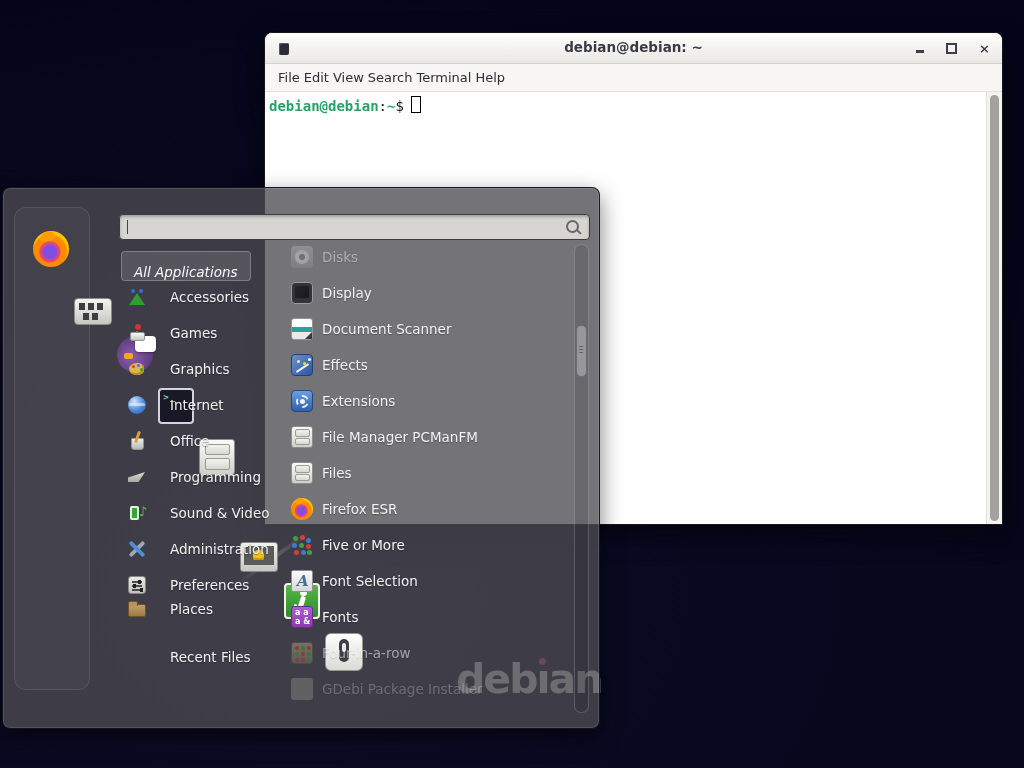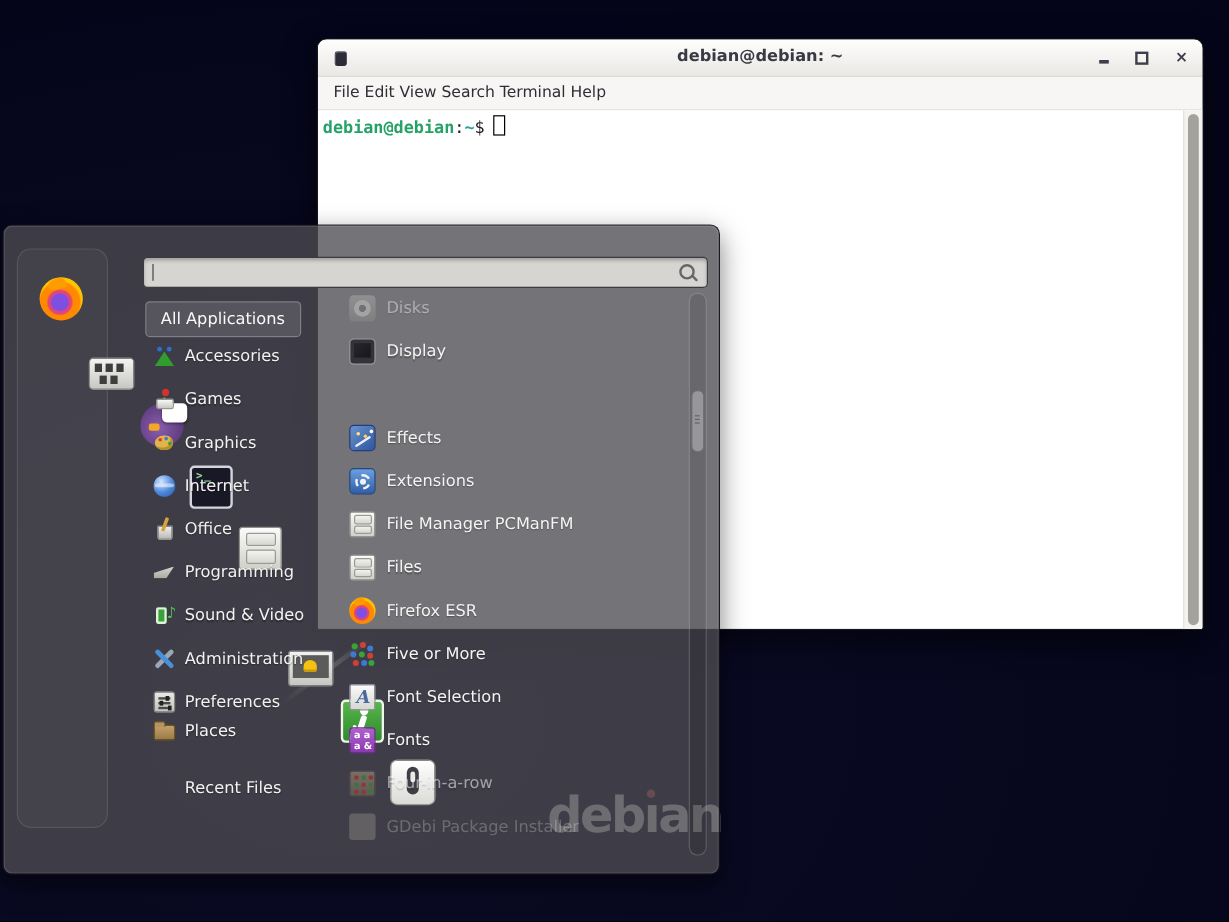--- a/index.html
+++ b/index.html
@@ -58,23 +58,23 @@
   .searchbox{position:absolute;left:116px;top:26px;width:469px;height:24px;border-radius:4px;
     background:#d7d5d2;border:1px solid #3b3b40;box-shadow:inset 0 2px 3px rgba(0,0,0,.25);}
   .caret{position:absolute;left:7px;top:5px;width:1px;height:14px;background:#44444a;}
   .mag{position:absolute;right:10px;top:5px;width:9px;height:9px;border:2px solid #67676b;
     border-radius:50%;}
   .mag::after{content:"";position:absolute;left:8px;top:9px;width:6px;height:2px;
     background:#67676b;transform:rotate(45deg);border-radius:1px;}
 
   .cat-btn{position:absolute;left:118px;top:63px;height:28px;border-radius:4px;
     background:rgba(255,255,255,.13);border:1px solid rgba(255,255,255,.25);
-    display:flex;align-items:center;padding:0 12px;cursor:pointer;}
+    display:flex;align-items:flex-end;padding:0 12px;cursor:pointer;font-style:italic;}
   .cat-btn span{font-size:13.5px;color:#fafafa;}
-  .cat-row{position:absolute;left:125px;height:26px;display:flex;align-items:center;gap:8px;
+  .cat-row{position:absolute;left:125px;height:26px;display:flex;align-items:center;gap:24px;
     cursor:pointer;}
   .cat-row .lbl{font-size:13.5px;color:#f2f2f0;text-shadow:0 1px 1px rgba(0,0,0,.35);}
   .cat-spacer{width:18px;height:18px;flex:0 0 18px;}
 
   .app-row{position:absolute;left:288px;height:28px;display:flex;align-items:center;gap:9px;
     cursor:pointer;}
   .app-row .lbl{font-size:13.5px;color:#f4f4f2;text-shadow:0 1px 1px rgba(0,0,0,.3);}
   .fade-45{opacity:.45;} .fade-55{opacity:.55;} .fade-25{opacity:.25;}
 
   .app-scrollbar{position:absolute;left:571px;top:56px;width:13px;height:467px;border-radius:7px;
@@ -347,20 +347,24 @@
 
     
     <div class="app-row fade-45" style="top:55px;">
         <span class="ai ai-disks"></span>
         <span class="lbl">Disks</span>
       </div>
     <div class="app-row" style="top:91px;">
         <span class="ai ai-display"></span>
         <span class="lbl">Display</span>
       </div>
+    <div class="app-row" style="top:127px;">
+        <span class="ai ai-scanner"></span>
+        <span class="lbl">Document Scanner</span>
+      </div>
     <div class="app-row" style="top:163px;">
         <span class="ai ai-effects"></span>
         <span class="lbl">Effects</span>
       </div>
     <div class="app-row" style="top:199px;">
         <span class="ai ai-extensions"></span>
         <span class="lbl">Extensions</span>
       </div>
     <div class="app-row" style="top:235px;">
         <span class="ai ic-cabinet"></span>

